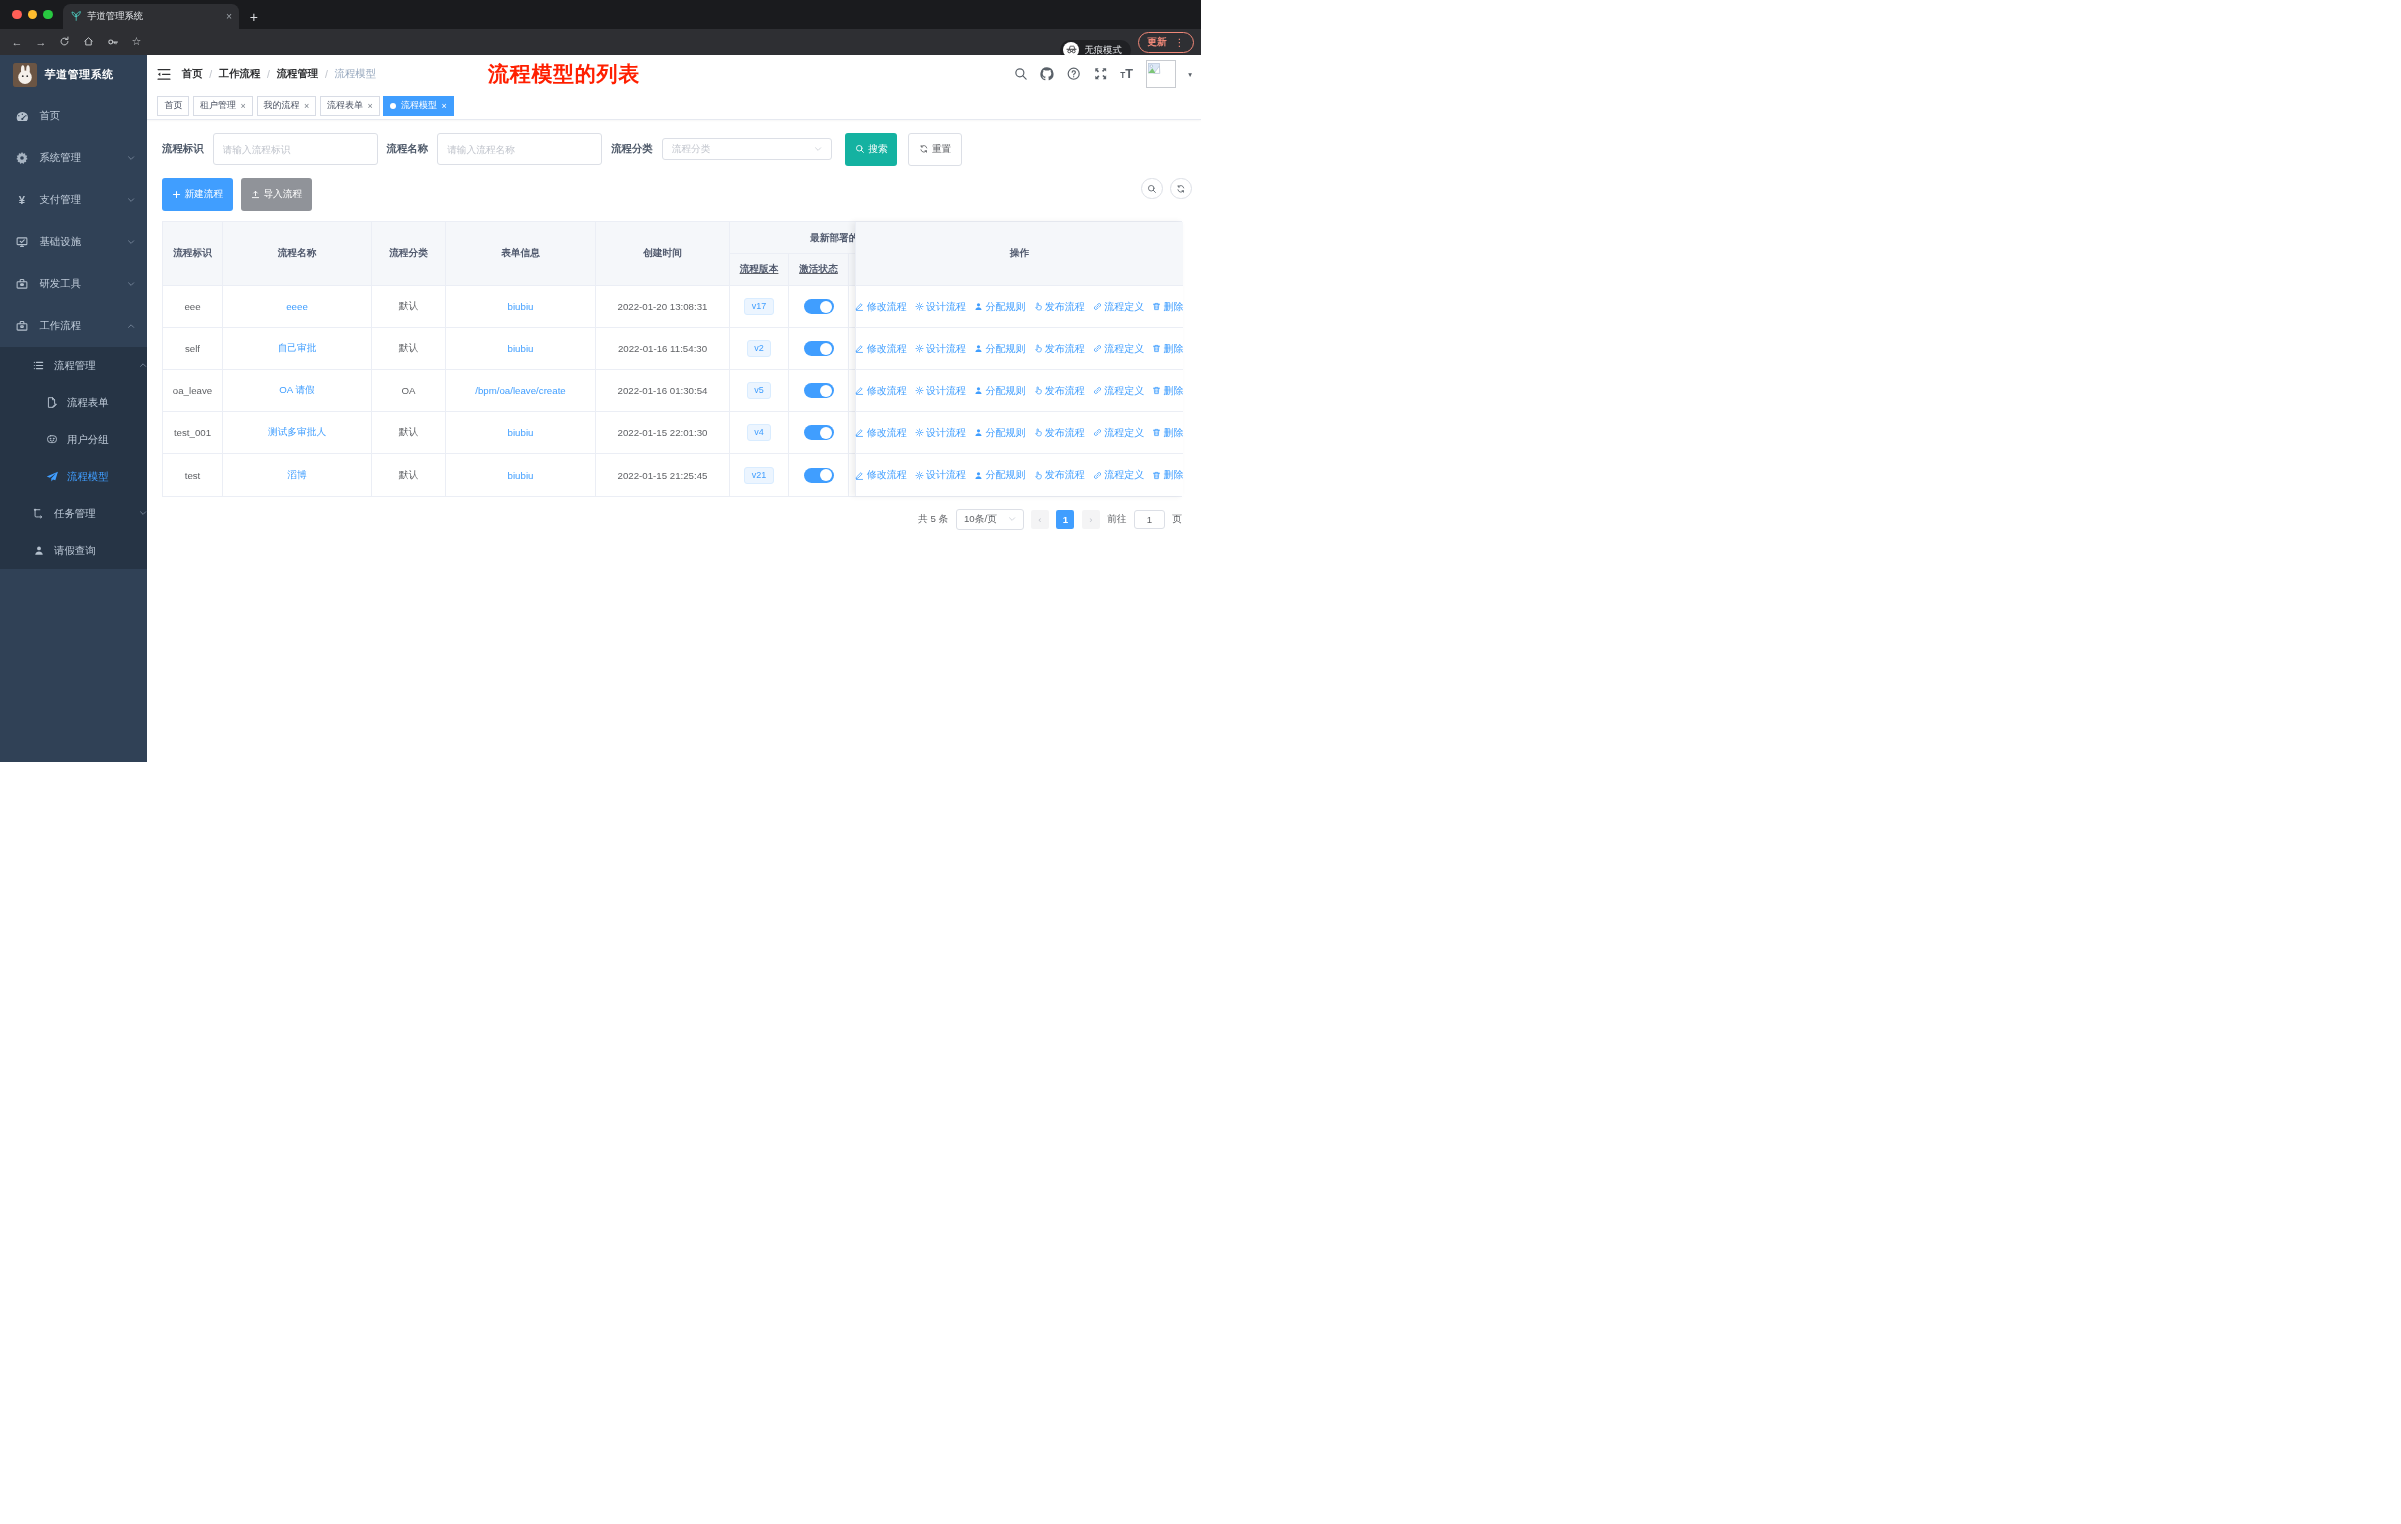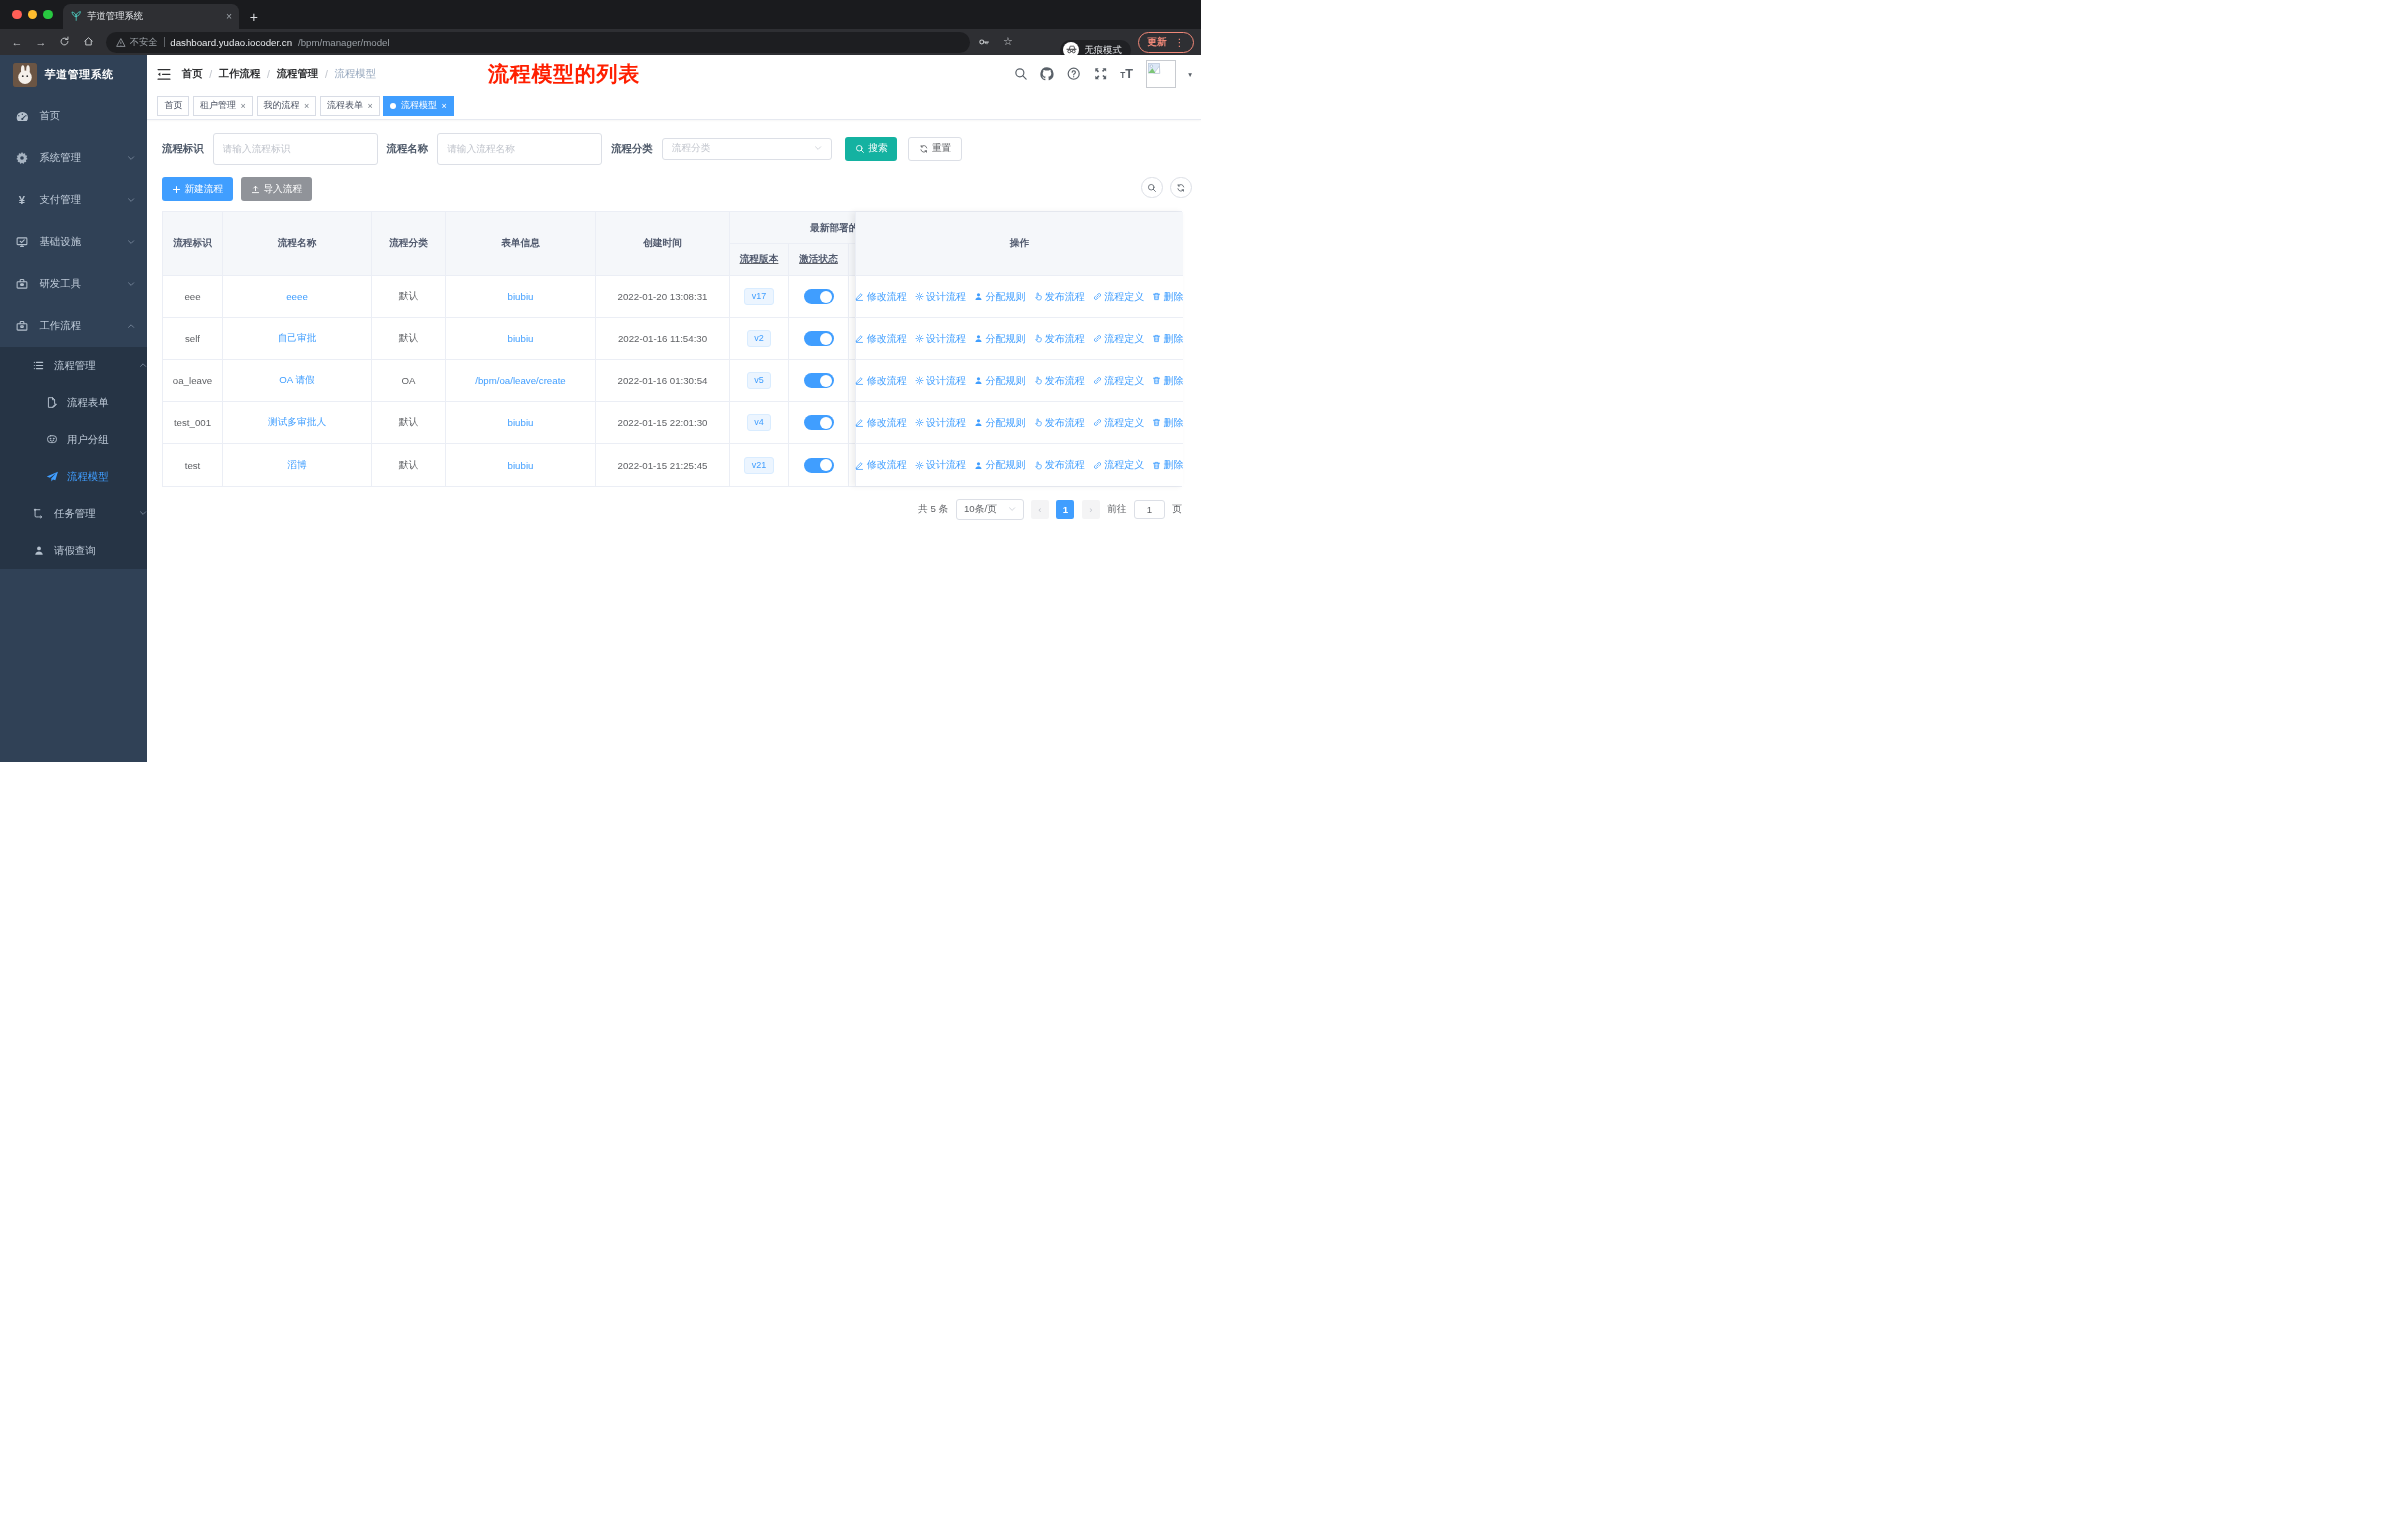--- a/index.html
+++ b/index.html
@@ -82,21 +82,21 @@
   .content { padding:12.7px 0 0 15px; position:relative; }
   .filters { display:flex; align-items:center; gap:9px; }
   .flabel { font-size:10.4px; font-weight:700; color:#4e5969; white-space:nowrap; }
   .finput { height:32px; width:165px; border:0.7px solid #dcdfe6; border-radius:3px; padding:0 9px;
     font-size:9.7px; color:#606266; outline:none; background:#fff;
     font-family:"Liberation Sans","DejaVu Sans",sans-serif; }
   .finput::placeholder { color:#c0c4cc; }
   .fselect { height:22px; width:170px; border:0.7px solid #dcdfe6; border-radius:3px; padding:0 9px;
     display:flex; align-items:center; justify-content:space-between; color:#c0c4cc; cursor:pointer; background:#fff; }
   .fselect .sarrow { color:#c0c4cc; }
-  .btn { height:24px; border-radius:3px; border:none; display:inline-flex; align-items:center; gap:3.7px;
+  .btn { height:33px; border-radius:3px; border:none; display:inline-flex; align-items:center; gap:3.7px;
     padding:0 9.7px; font-size:9.7px; cursor:pointer; font-family:inherit; }
   .btn-search { background:#14b2a1; color:#fff; margin-left:4.5px; }
   .btn-reset { background:#fff; color:#606266; border:0.7px solid #dcdfe6; margin-left:1.5px; }
   .toolbar { margin-top:12.7px; display:flex; align-items:center; gap:8.2px; position:relative; }
   .btn-create { background:#409eff; color:#fff; }
   .btn-import { background:#909399; color:#fff; }
   .tool-circles { position:absolute; right:9px; top:-0.7px; display:flex; gap:7.4px; }
   .circ { width:21.6px; height:21.6px; border-radius:50%; border:0.7px solid #dcdfe6; background:#fff;
     display:flex; align-items:center; justify-content:center; color:#5a6169; cursor:pointer; }
 
@@ -176,34 +176,20 @@
     <span class="nav-ic">
         <svg width="11" height="11" viewBox="0 0 16 16" fill="none" stroke="currentColor" stroke-width="1.4" stroke-linecap="round" stroke-linejoin="round">
           <path d="M13 8a5 5 0 1 1-1.5-3.6M13 1.5V5h-3.5"></path>
         </svg>
       </span>
     <span class="nav-ic">
         <svg width="11" height="11" viewBox="0 0 16 16" fill="none" stroke="currentColor" stroke-width="1.4" stroke-linecap="round" stroke-linejoin="round">
           <path d="M2.5 7.5 8 2.5l5.5 5M4 6.8V13h8V6.8"></path>
         </svg>
       </span>
-    <div class="addr">
-      <span class="sec">
-        <span>
-            <svg width="9.7" height="9" viewBox="0 0 16 15">
-              <path d="M8 1 15 14H1z" fill="none" stroke="#9aa0a6" stroke-width="1.4"></path>
-              <path d="M8 6v4M8 11.6v.8" stroke="#9aa0a6" stroke-width="1.4"></path>
-            </svg>
-          </span>
-        <span>不安全</span>
-      </span>
-      <span class="div"></span>
-      <span class="host">dashboard.yudao.iocoder.cn</span>
-        <span class="path">/bpm/manager/model</span>
-    </div>
     <span class="nav-ic">
         <svg width="12" height="12" viewBox="0 0 16 16" fill="none" stroke="currentColor" stroke-width="1.4" stroke-linecap="round" stroke-linejoin="round">
           <circle cx="5" cy="8" r="2.6"></circle>
           <path d="M7.6 8H14M12 8v2.4M9.8 8v1.6"></path>
         </svg>
       </span>
     <span class="nav-ic">☆</span>
     <div class="right">
       <div class="incog">
         <span class="incog-circle">

